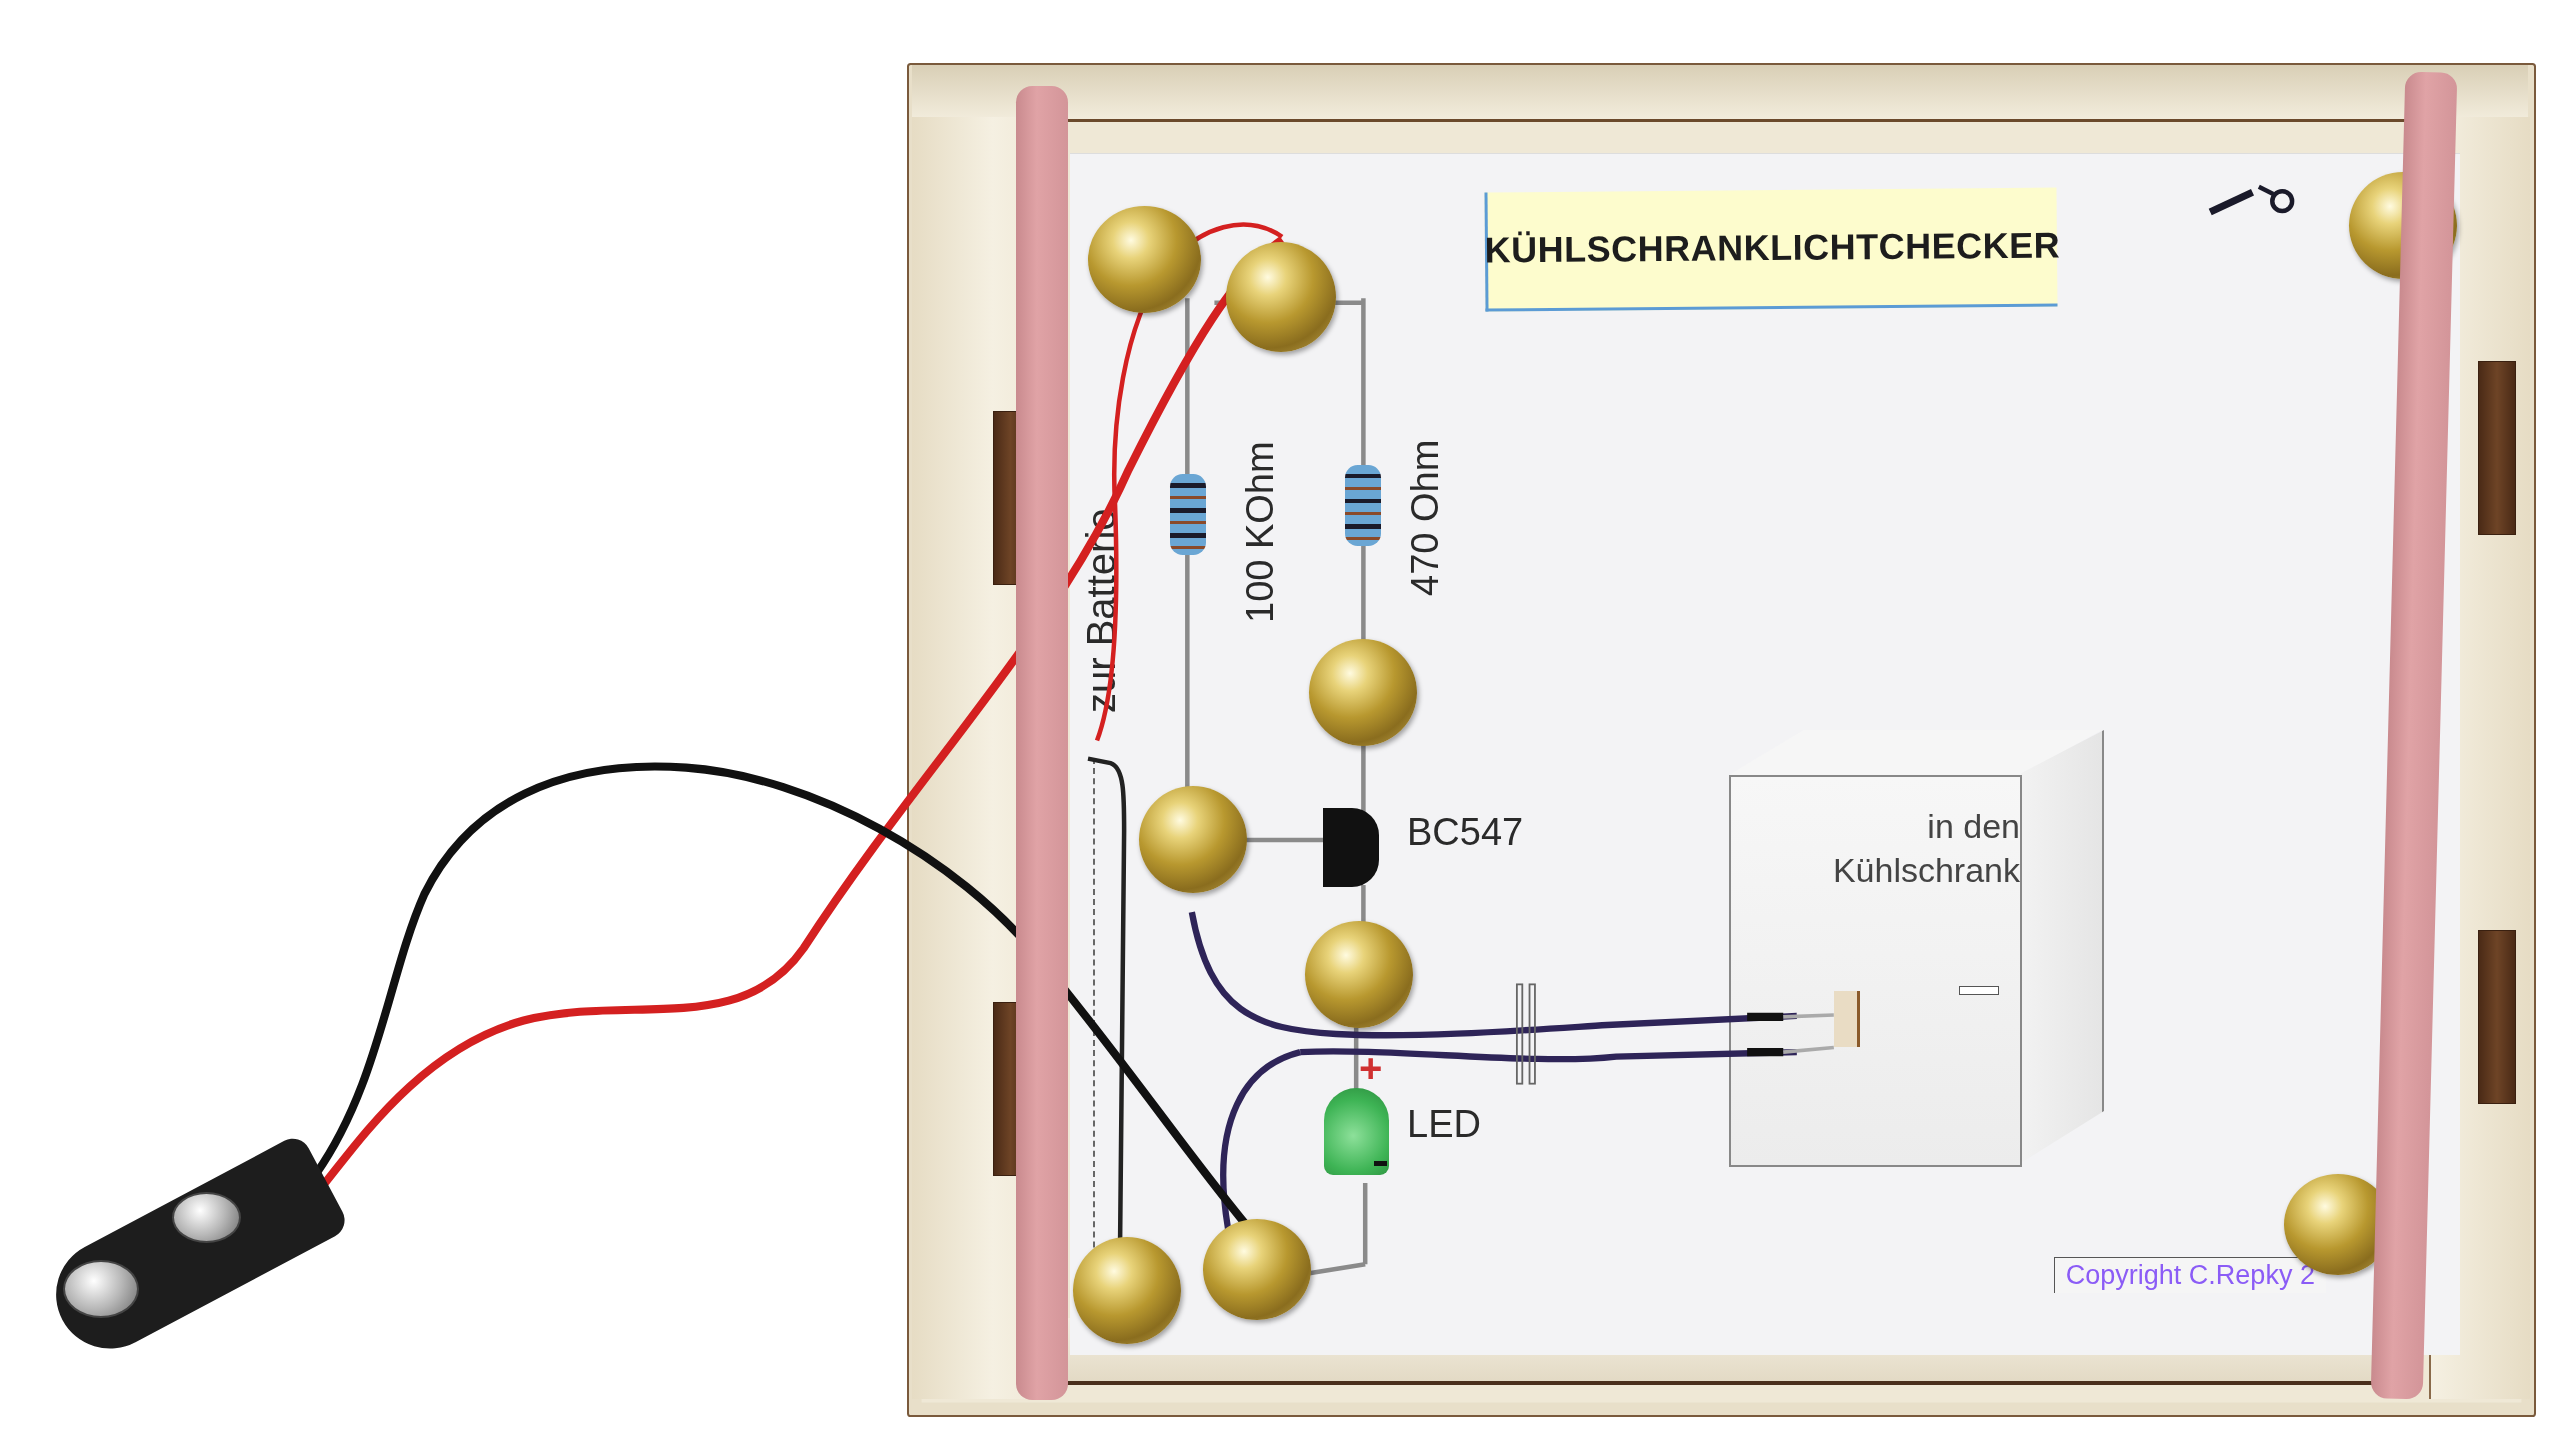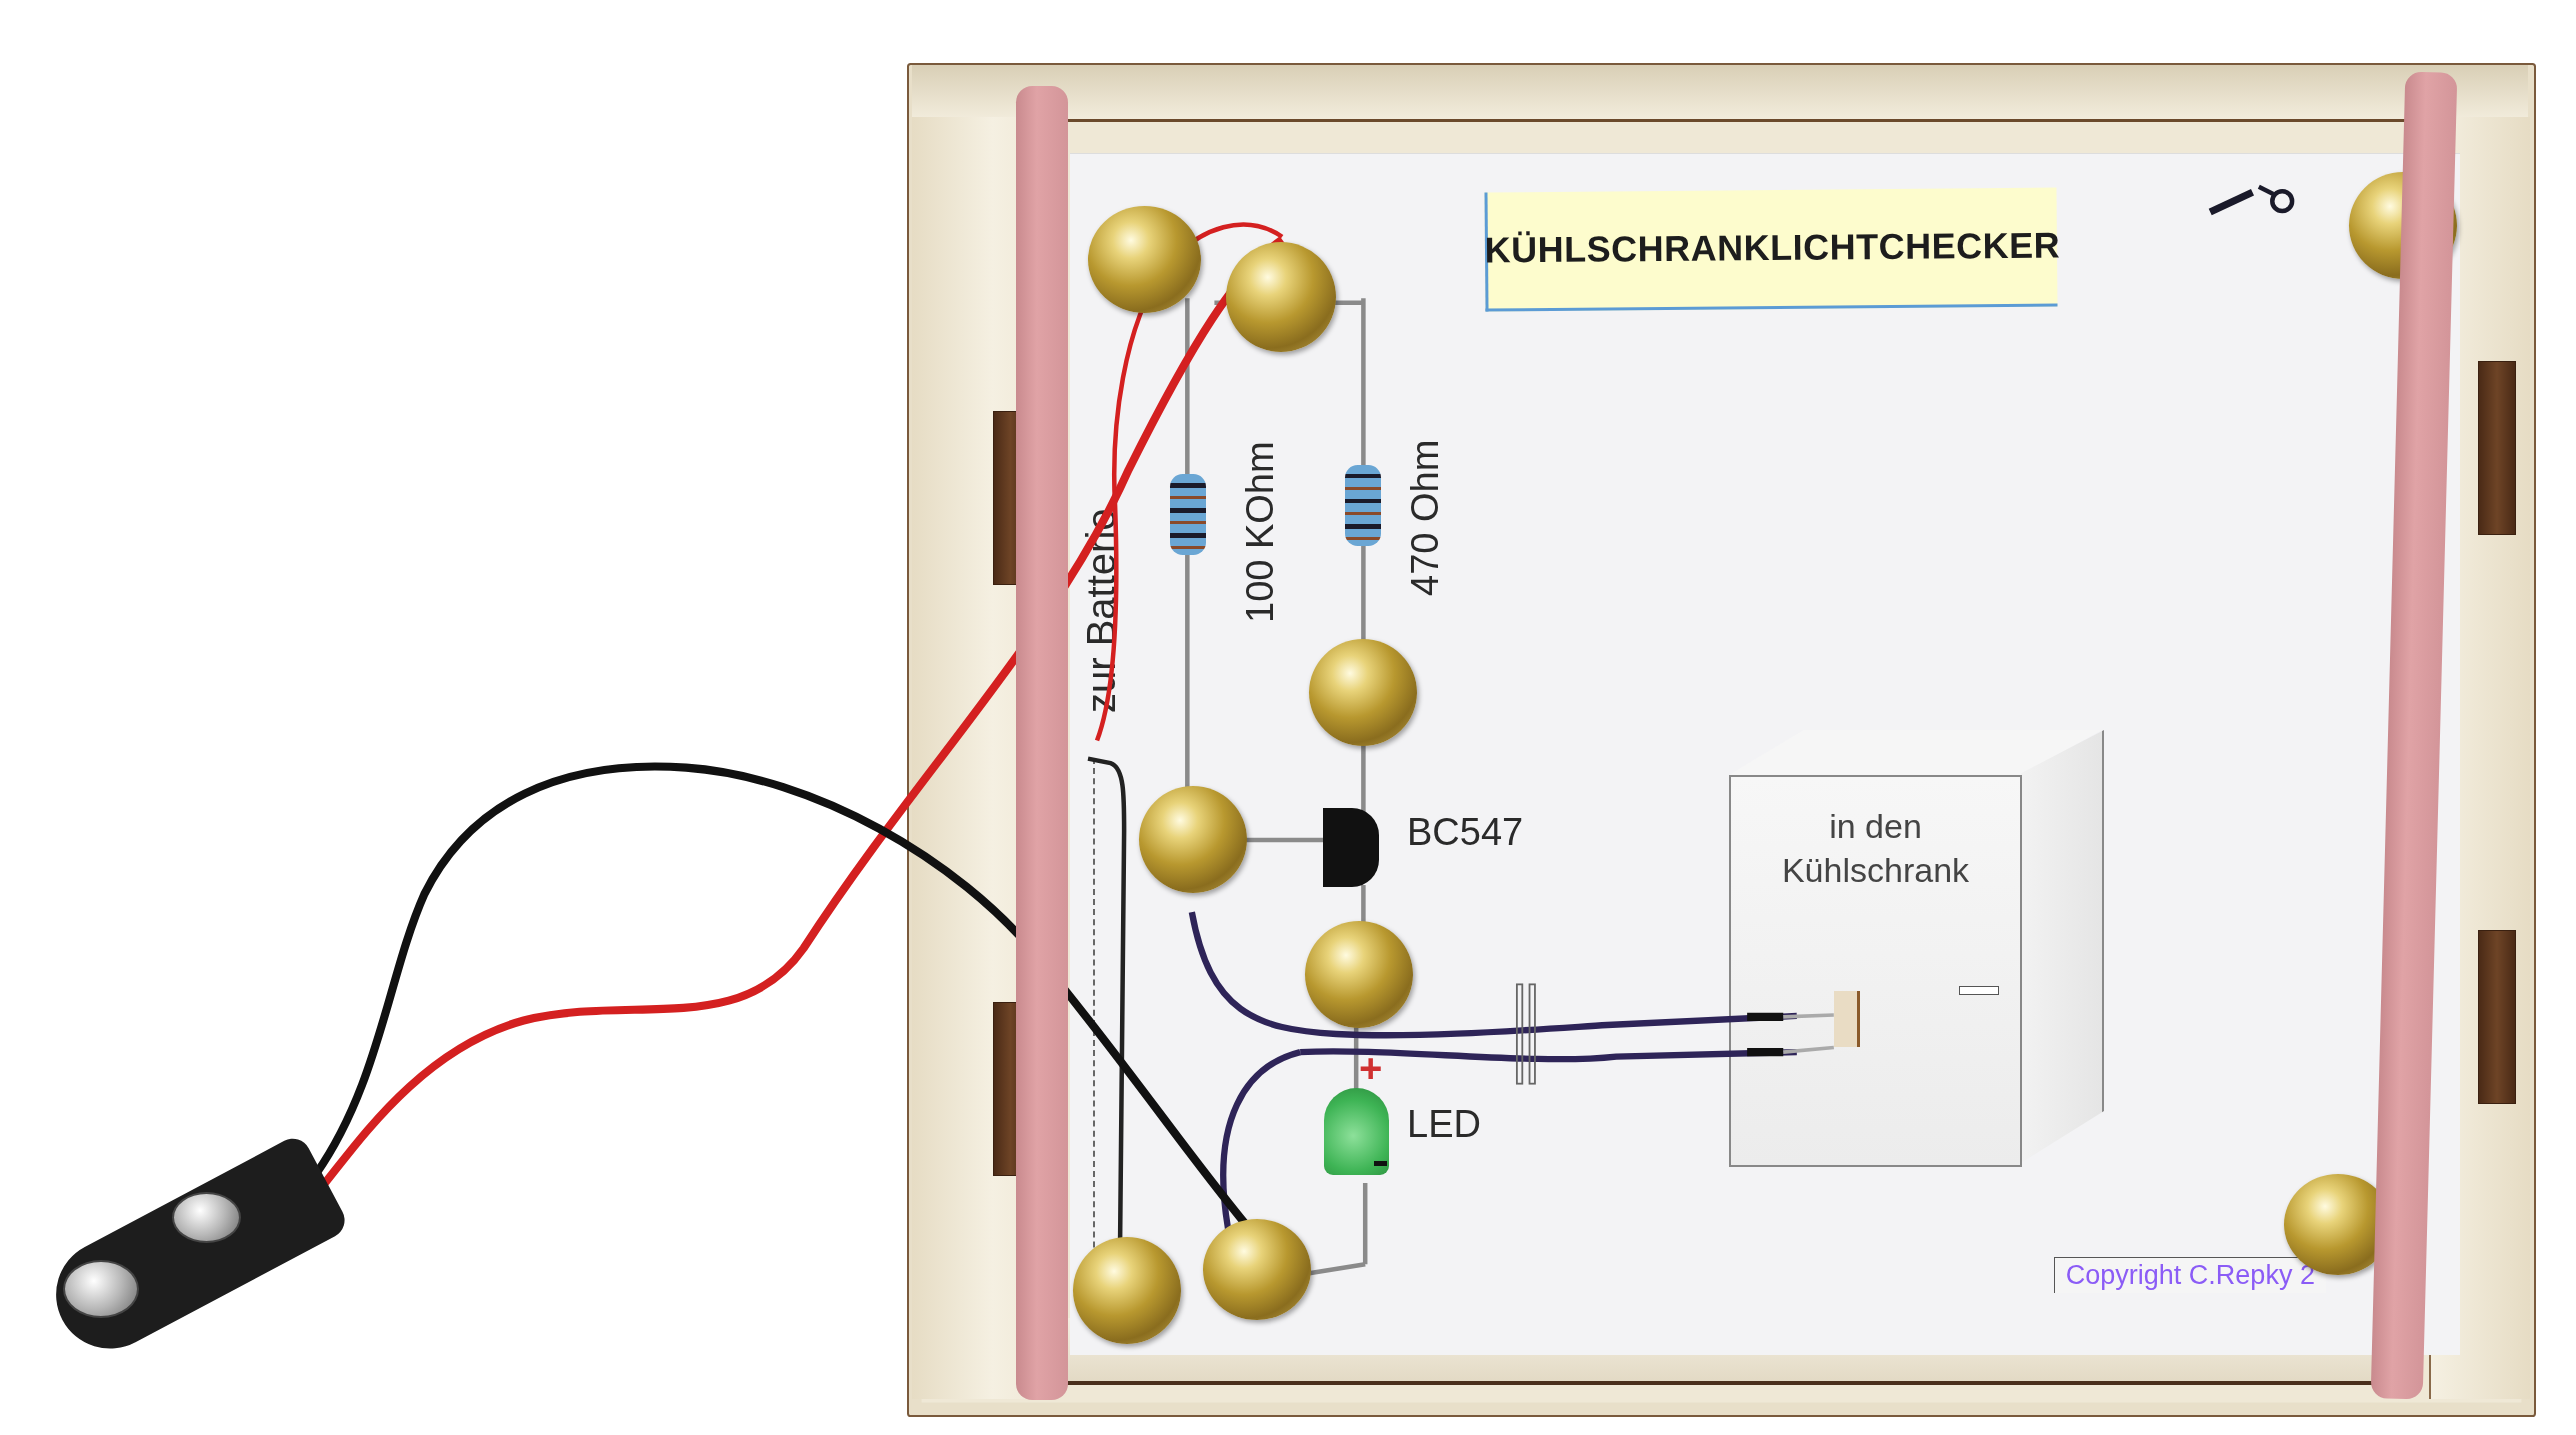--- a/index.html
+++ b/index.html
@@ -24,21 +24,21 @@
   .tack{border-radius:50%;background:radial-gradient(circle at 38% 32%,#fffbe0 0,#e8d37a 18%,#b8982f 45%,#8a6d1e 70%,#c8ac52 100%);
     box-shadow:1.8px 2.7px 5.4px rgba(0,0,0,0.35);}
   .labels{color:#2a2a2a;font-size:36px;}
   .vert{transform:rotate(-90deg);transform-origin:left top;white-space:nowrap;}
   .resistor{width:36px;height:81px;border-radius:12.6px;background:repeating-linear-gradient(#6aa6d4 0 9px,#1a1a2a 9px 13.5px,#6aa6d4 13.5px 21.7px,#8a4a2a 21.7px 25px);}
   .transistor{width:56px;height:79px;background:#111;border-radius:0 27px 27px 0;}
   .led{width:65px;height:87px;border-radius:32.5px 32.5px 9px 9px;background:radial-gradient(circle at 45% 55%,#8de09a,#3eb455 60%,#2a8a3c);}
   .fridge-front{left:1729px;top:775px;width:289px;height:388px;background:linear-gradient(#f7f7f7,#ececec);border:2.7px solid #888;}
   .fridge-side{left:2021px;top:730px;width:81px;height:433px;background:linear-gradient(90deg,#f2f2f2,#e5e5e5);border-right:2.7px solid #888;}
   .fridge-top{left:1729px;top:730px;width:373px;height:45px;background:#f6f6f6;}
-  .fridge-text{color:#444;font-size:34px;text-align:center;width:100%;line-height:1.3;}
+  .fridge-text{color:#444;font-size:34px;text-align:right;width:100%;line-height:1.3;}
   .ldr{left:1834px;top:991px;width:22.6px;height:56px;background:#e9dcc4;border-right:3.6px solid #8a5a2a;}
   .copyright{left:2054px;top:1257px;padding:1.8px 10.8px;border-left:1.8px solid #555;border-top:1.8px solid #555;font-size:27px;color:#8b5cf6;background:#f5f5f5;}
   .battery-clip{left:45px;top:1196px;width:298px;height:108px;background:#1d1d1d;border-radius:54px 18px 18px 54px;transform:rotate(-28deg);}
   .snap{border-radius:50%;background:radial-gradient(circle at 40% 35%,#ffffff,#b8b8b8 50%,#6a6a6a);border:2.7px solid #444;}
   svg.wires{position:absolute;left:0;top:0;}
 </style>
 </head>
 <body>
 
 <div class="abs box-outer"></div>

